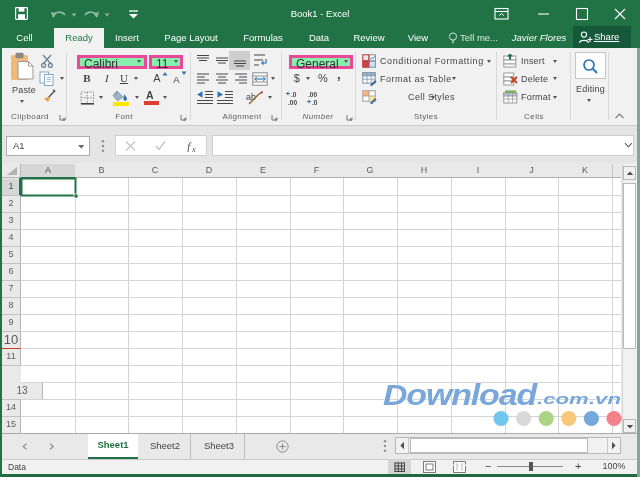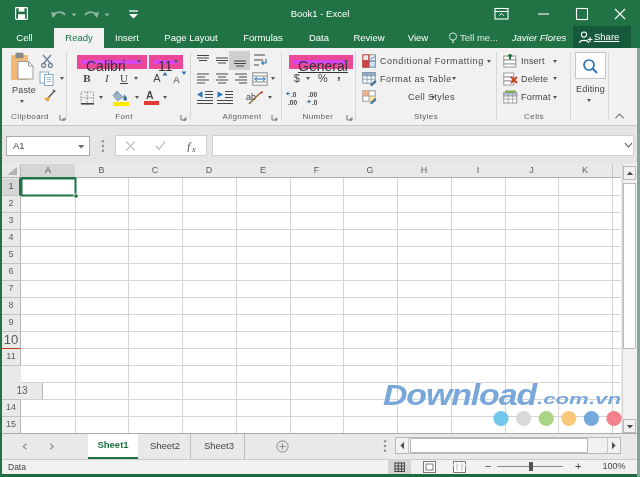--- a/index.html
+++ b/index.html
@@ -72,21 +72,21 @@
  </g>
 </svg>
 <div class="abs tb" style="left:594px;top:26px;width:36px;height:22px;line-height:22px;text-decoration:underline;">Share</div>
 
 <div class="abs" style="left:0;top:48px;width:640px;height:78px;background:#f1f1f1;border-bottom:1px solid #c9c9c9;box-sizing:border-box;"></div>
 <style>
 .dd{position:absolute;width:0;height:0;border-left:2.8px solid transparent;border-right:2.8px solid transparent;border-top:3.6px solid #555;}
 .rt{position:absolute;font-size:9px;color:#444;line-height:14px;white-space:nowrap;letter-spacing:0.2px;}
 .glab{position:absolute;top:110px;font-size:8px;color:#5e5e5e;line-height:14px;text-align:center;letter-spacing:0.4px;}
 .sep{position:absolute;top:52px;width:1px;height:68px;background:#d8d8d8;}
-.combo{position:absolute;background:#d946ef;border:5px solid #ec4899;box-sizing:border-box;font-size:14px;color:#333;line-height:12px;text-indent:4px;}
+.combo{position:absolute;background:#86efac;border:3px solid #ec4899;box-sizing:border-box;font-size:12px;color:#333;line-height:12px;text-indent:4px;}
 .lau{position:absolute;width:7px;height:7px;}
 </style>
 <div class="sep" style="left:66px;"></div>
 <div class="sep" style="left:190px;"></div>
 <div class="sep" style="left:281px;"></div>
 <div class="sep" style="left:355px;"></div>
 <div class="sep" style="left:496px;"></div>
 <div class="sep" style="left:570px;"></div>
 <div class="sep" style="left:608px;"></div>
 
@@ -207,35 +207,35 @@
  <text x="0" y="11" font-size="9" fill="#444" font-family="Liberation Sans">ab</text>
  <path d="M3,15 L14,4" stroke="#8a6d3b" stroke-width="1.4"></path>
  <path d="M14,4 l2,-2 1,1 -2,2 z" fill="#c00"></path>
 </svg>
 <div class="dd" style="left:268px;top:96px;"></div>
 <div class="glab" style="left:214px;width:56px;">Alignment</div>
 <svg class="lau" style="left:271px;top:114px;" viewBox="0 0 7 7">
     <path d="M1,1 v5 h5 M4,4 l2,2 M6,3.4 v2.6 h-2.6" stroke="#777" stroke-width="1" fill="none"></path>
   </svg>
 
-<div class="combo" style="left:289px;top:55px;width:64px;height:14px;text-decoration:underline;">General</div>
+<div class="combo" style="left:289px;top:55px;width:64px;height:14px;">General</div>
 <div class="dd" style="left:344px;top:60px;"></div>
 <div class="rt" style="left:290px;top:71px;width:14px;text-align:center;font-size:11px;">$</div>
 <div class="dd" style="left:306px;top:77px;"></div>
 <div class="rt" style="left:315px;top:71px;width:16px;text-align:center;font-size:11px;">%</div>
 <div class="rt" style="left:334px;top:68px;width:10px;text-align:center;font-size:13px;font-weight:bold;">,</div>
 <svg class="abs" style="left:286px;top:90px;" width="40" height="16" viewBox="0 0 40 16">
  <text x="5" y="7" font-size="6.5" fill="#444" font-weight="bold">.0</text>
  <text x="2" y="14.5" font-size="6.5" fill="#444" font-weight="bold">.00</text>
  <path d="M0.5,3.5 h3.5 M0.5,3.5 l2,-1.6 M0.5,3.5 l2,1.6" stroke="#2e75b6" stroke-width="1" fill="none"></path>
  <text x="22" y="7" font-size="6.5" fill="#444" font-weight="bold">.00</text>
  <text x="26" y="14.5" font-size="6.5" fill="#444" font-weight="bold">.0</text>
  <path d="M21,11.5 h3.5 M24.5,11.5 l-2,-1.6 M24.5,11.5 l-2,1.6" stroke="#2e75b6" stroke-width="1" fill="none"></path>
 </svg>
-<div class="glab" style="left:292px;width:52px;">Number</div>
+<div class="glab" style="left:292px;width:52px;font-style:italic;">Number</div>
 <svg class="lau" style="left:346px;top:114px;" viewBox="0 0 7 7">
     <path d="M1,1 v5 h5 M4,4 l2,2 M6,3.4 v2.6 h-2.6" stroke="#777" stroke-width="1" fill="none"></path>
   </svg>
 
 <svg class="abs" style="left:362px;top:54px;" width="14" height="14" viewBox="0 0 14 14">
  <rect x="0.8" y="0.8" width="6" height="6" fill="#e8e8e8" stroke="#b33"></rect>
  <rect x="0.8" y="7.2" width="6" height="6" fill="#c44" stroke="#b33"></rect>
  <rect x="7.4" y="0.8" width="6" height="6" fill="#fff" stroke="#888"></rect>
  <rect x="7.4" y="7.2" width="6" height="6" fill="#cfe0f0" stroke="#6a93c0"></rect>
  <path d="M8.4,5.6 l1.4,-2 1.3,1 1.5,-2.4" stroke="#4472c4" stroke-width="0.9" fill="none"></path>

